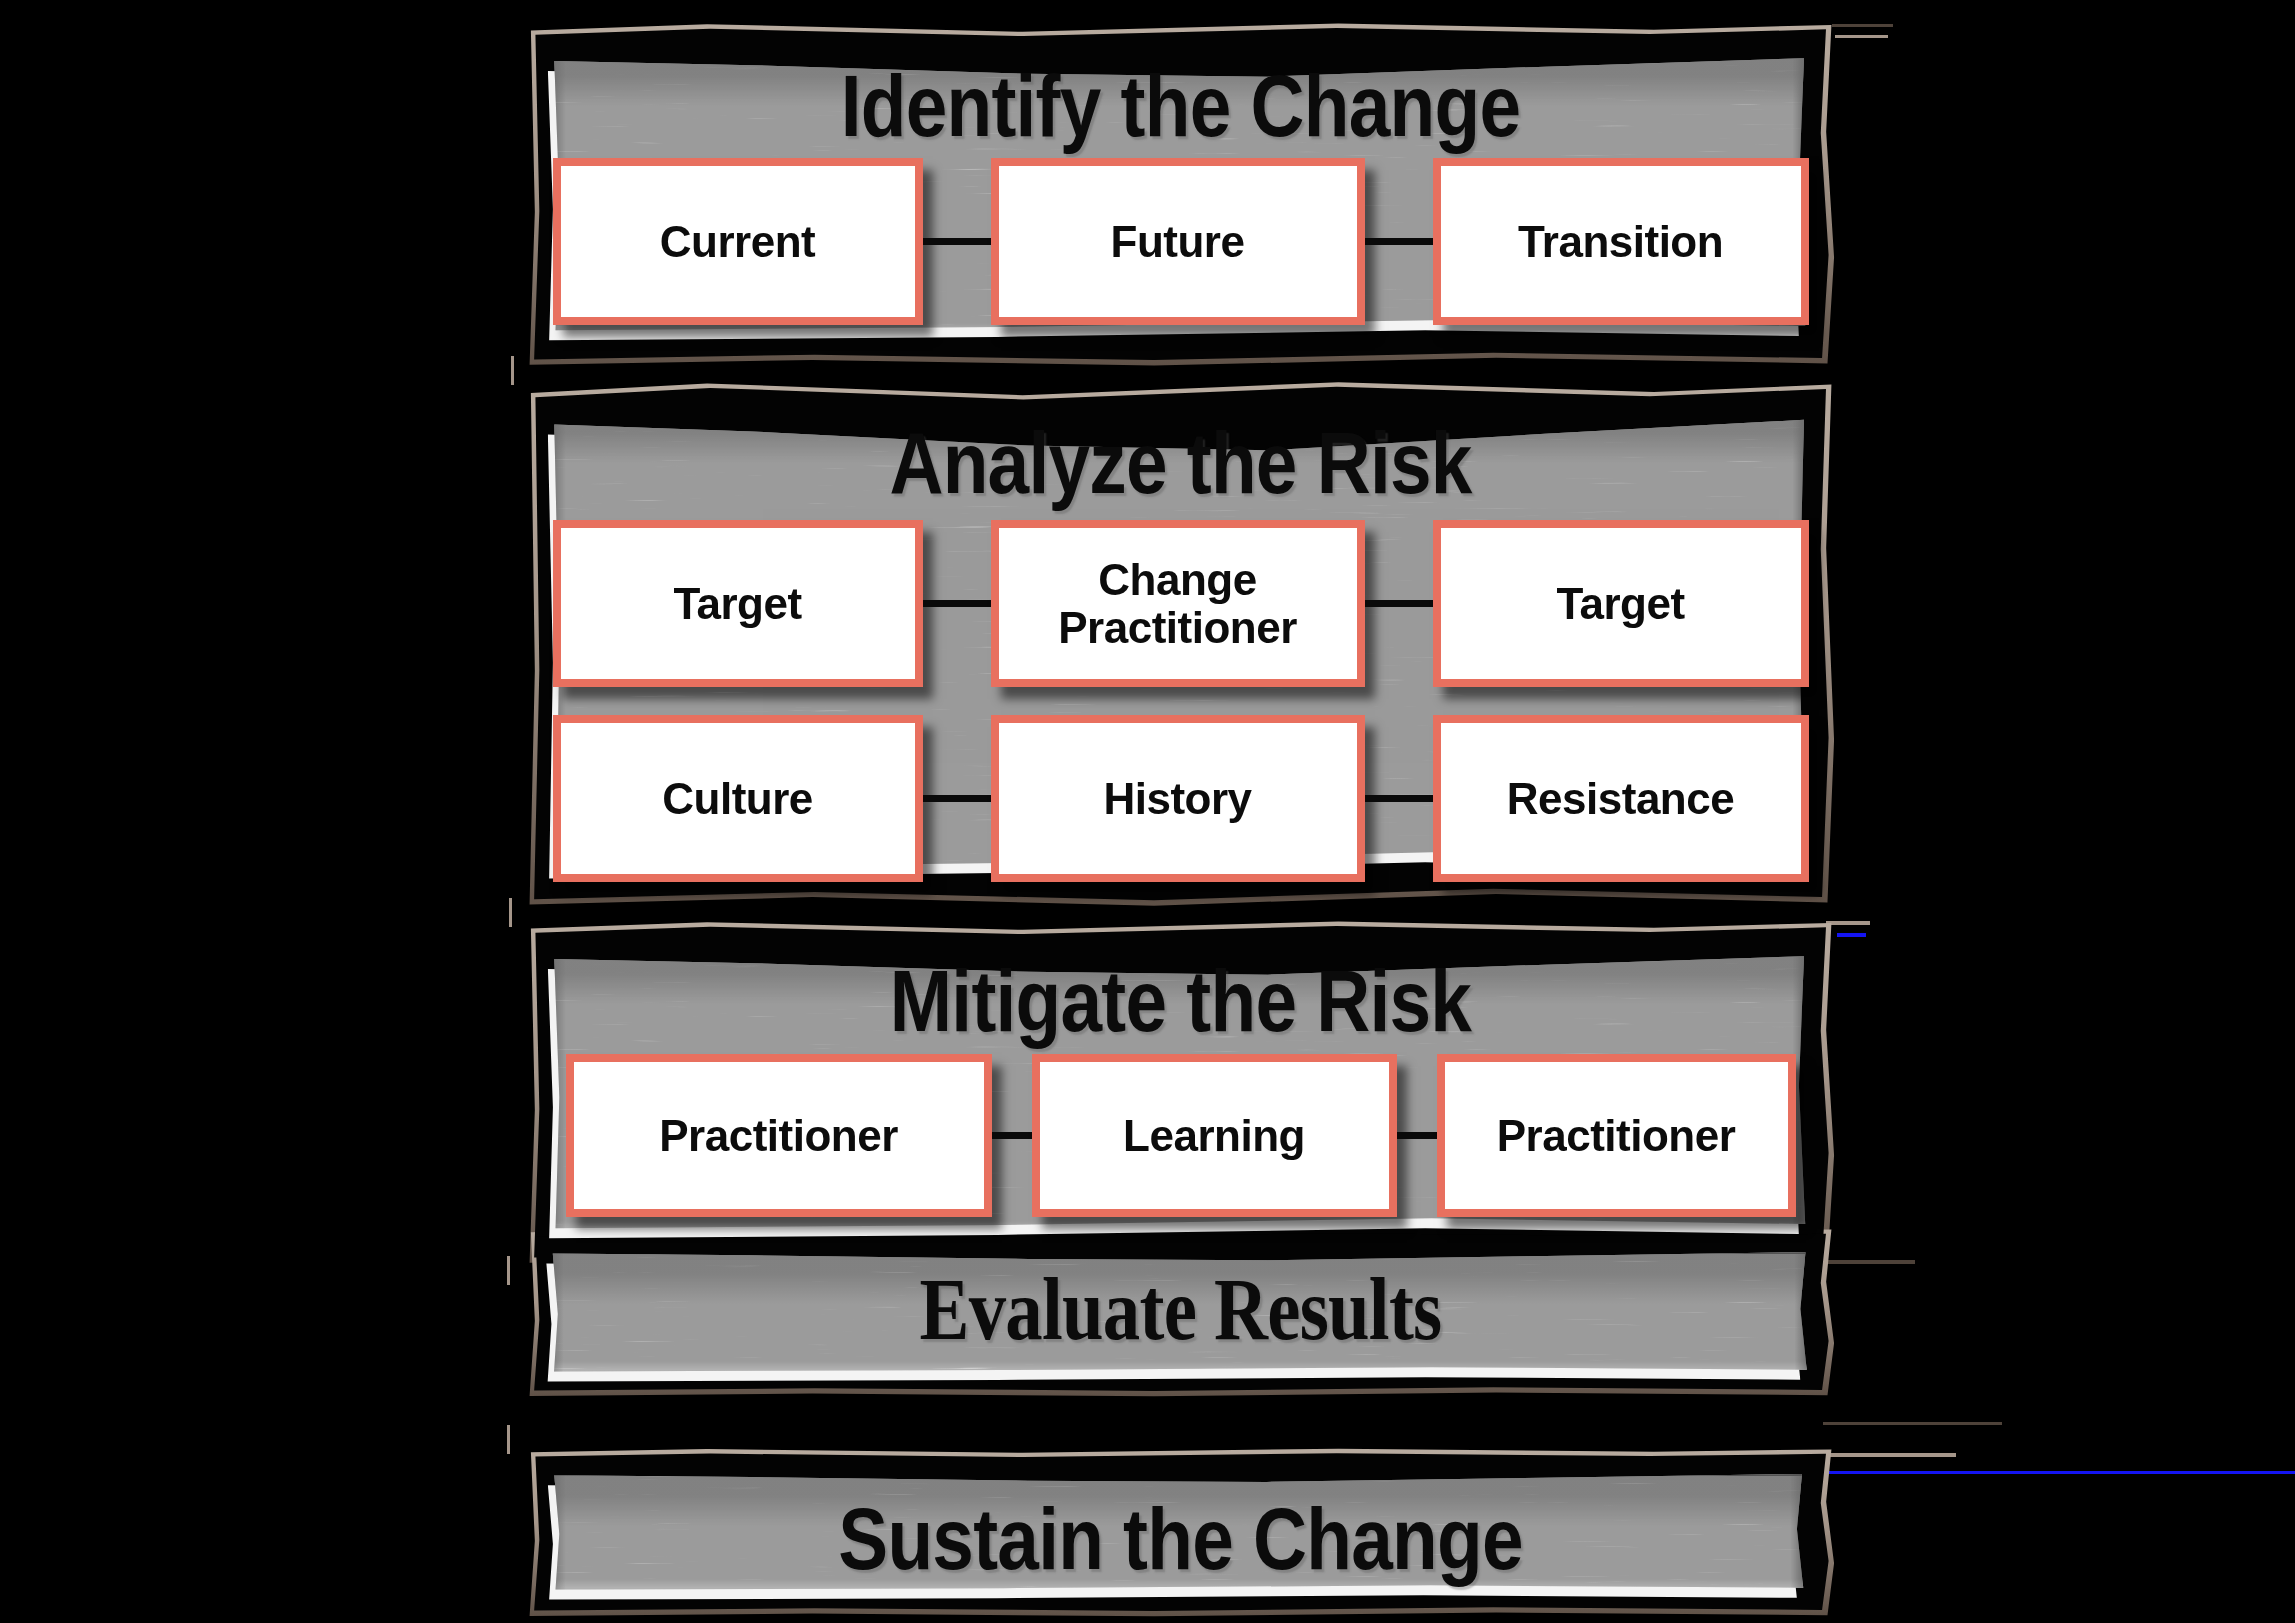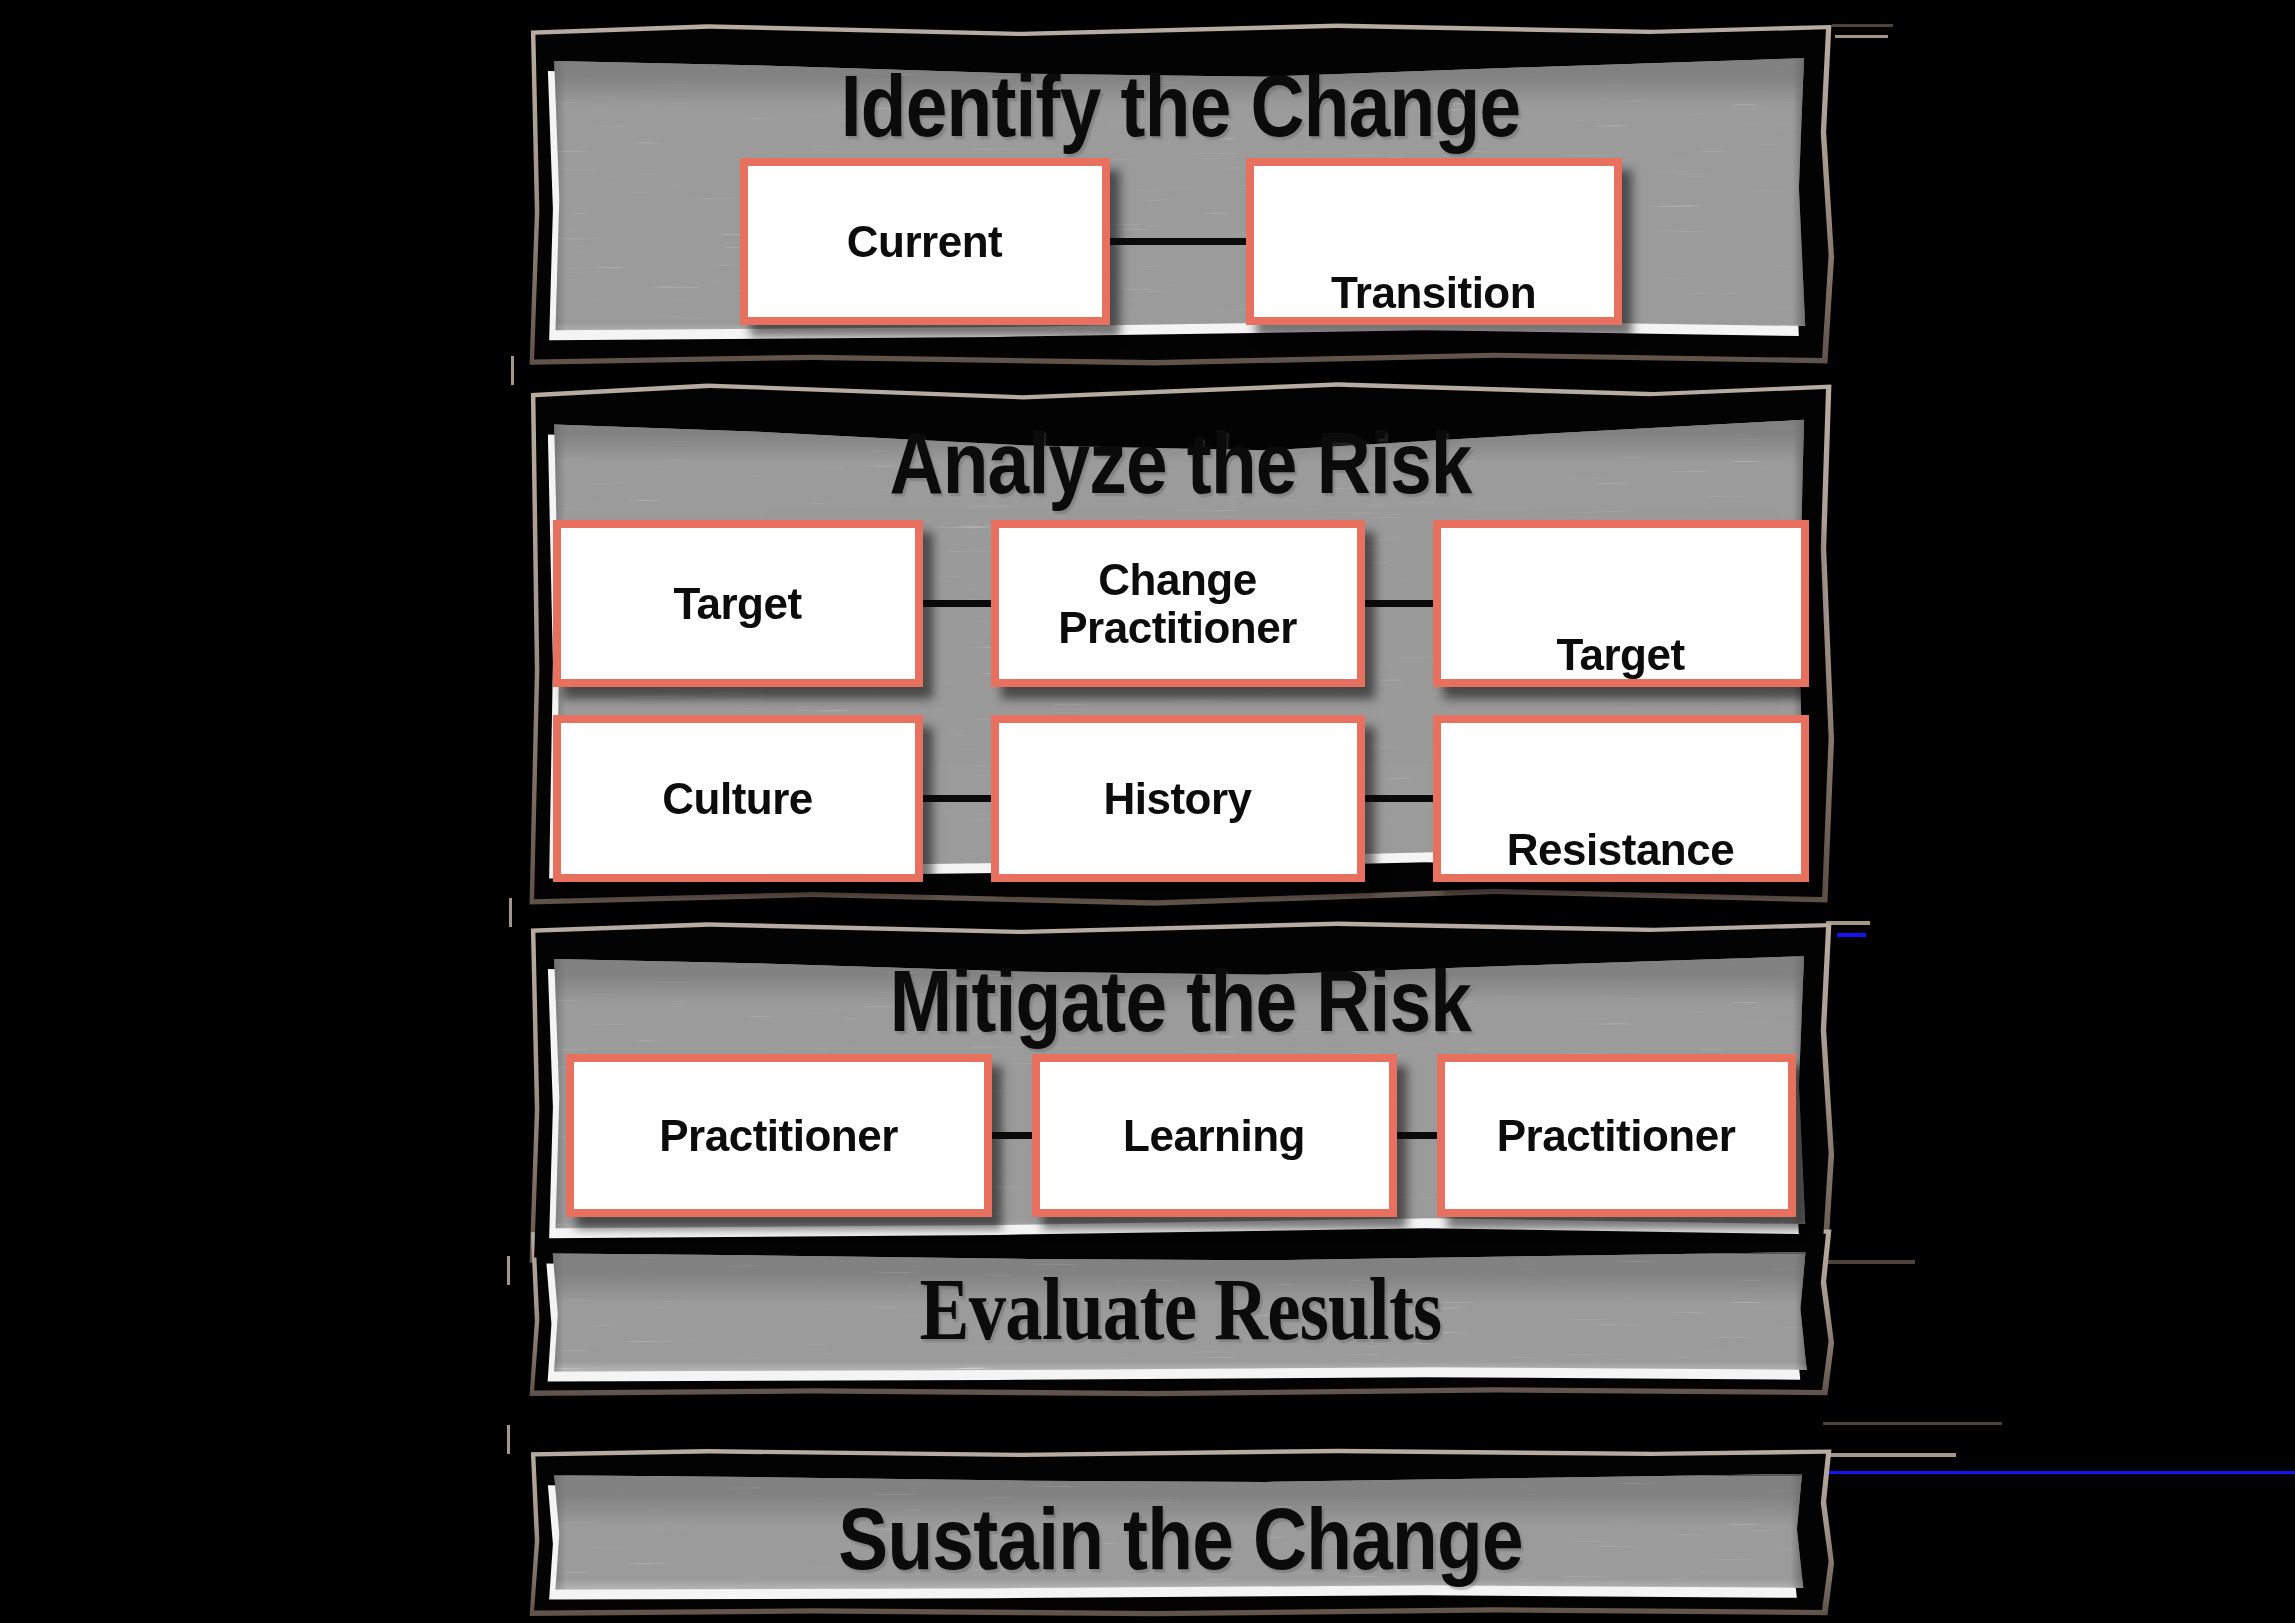--- a/index.html
+++ b/index.html
@@ -68,21 +68,21 @@
   .node{
     background:#fff;
     border:8.3px solid #e8705f;
     box-shadow:10px 12px 9.2px rgba(0,0,0,.52);
     display:flex;align-items:center;justify-content:center;
     text-align:center;
     font-weight:bold;font-size:44px;line-height:1.08;
     color:#0c0c0c;letter-spacing:-0.5px;
   }
   .conn{align-self:center;height:7.3px;background:#0a0a0a;}
-  .w-std{width:354px;justify-content:center;} .w-c2{width:358px;} .w-c3{width:360px;align-items:flex-end;}
+  .w-std{width:354px;justify-content:center;} .w-c2{width:358px;} .w-c3{width:360px;}
   .w-wide{width:410px;} .w-l{width:349px;} .w-r{width:343px;}
   .g-std{width:68px;} .g-sm{width:40px;}
 
   
   #p1{top:20px;height:349px;}
   #p1 .panel-title{top:42px;}
   #p1 .row{top:138px;height:167px;}
 
   #p2{top:377px;height:534px;}
   #p2 .panel-title{top:42px;}
@@ -126,20 +126,23 @@
         <rect width="100%" height="100%" filter="url(#grainF)"></rect>
       </svg>
   </div>
   <div class="content">
     <div class="panel-title">Identify the Change</div>
     <div class="row">
       <div class="node w-std">
           <span>Current</span>
         </div>
       <div class="conn g-std"></div>
+      <div class="node w-c2">
+          <span>Future</span>
+        </div>
       <div class="conn g-std"></div>
       <div class="node w-c3">
           <span>Transition</span>
         </div>
     </div>
   </div>
 </div>
 
 <div class="panel" id="p2">
   <div class="layer ring"></div>

